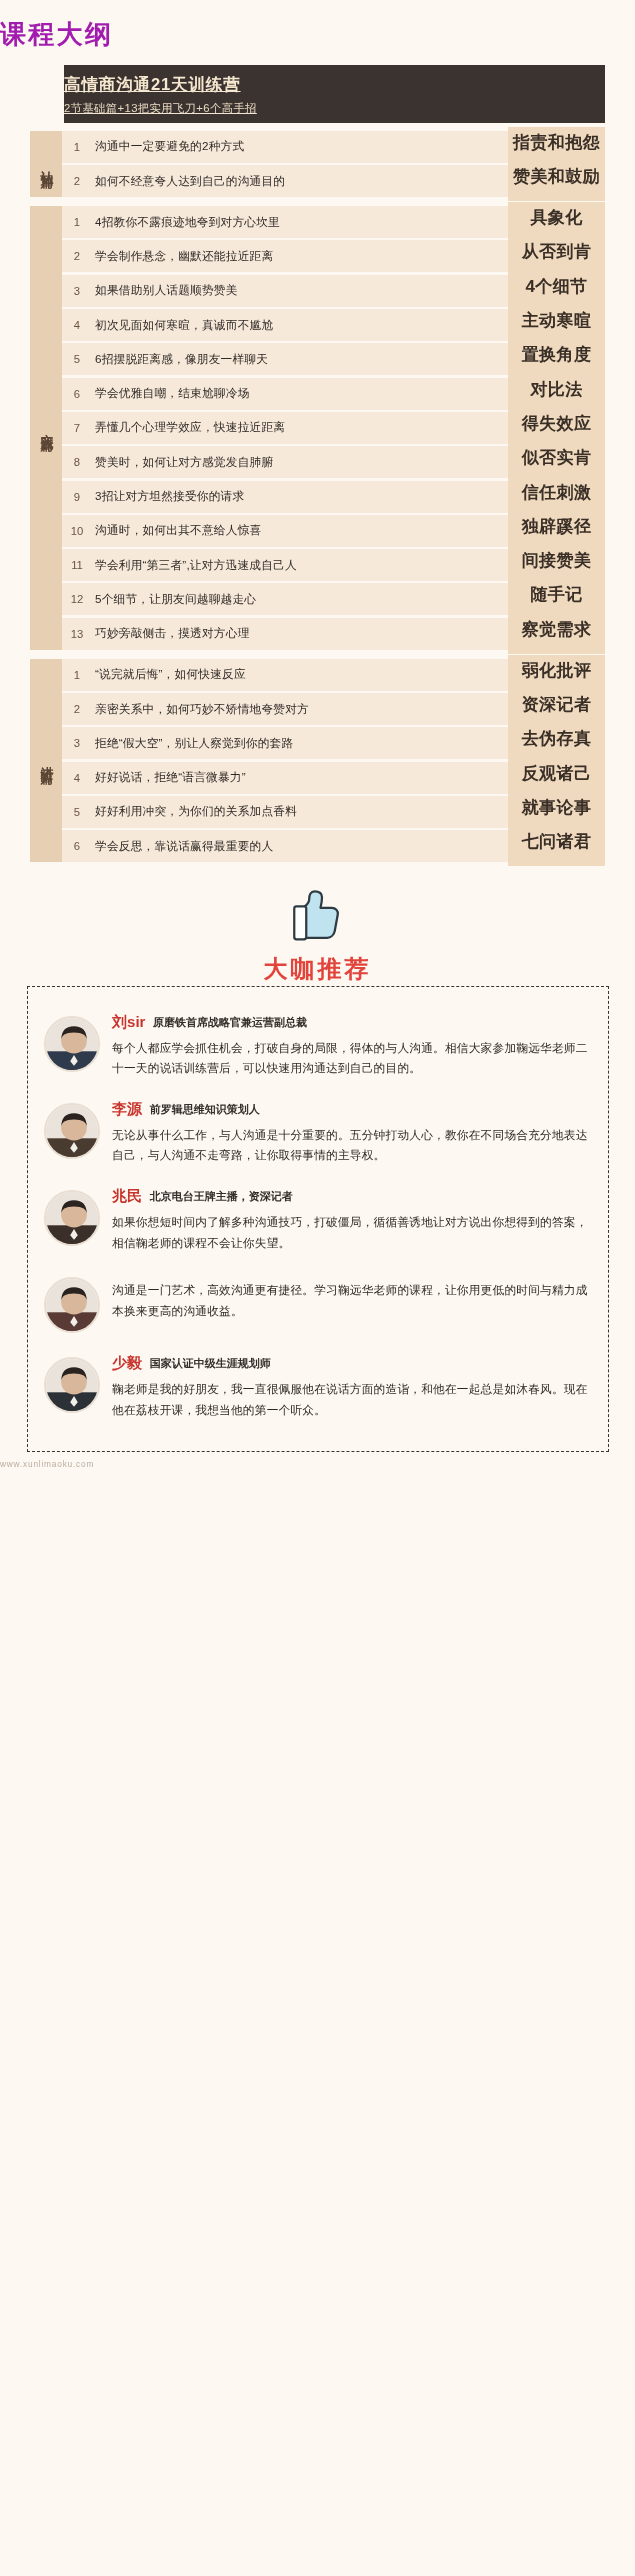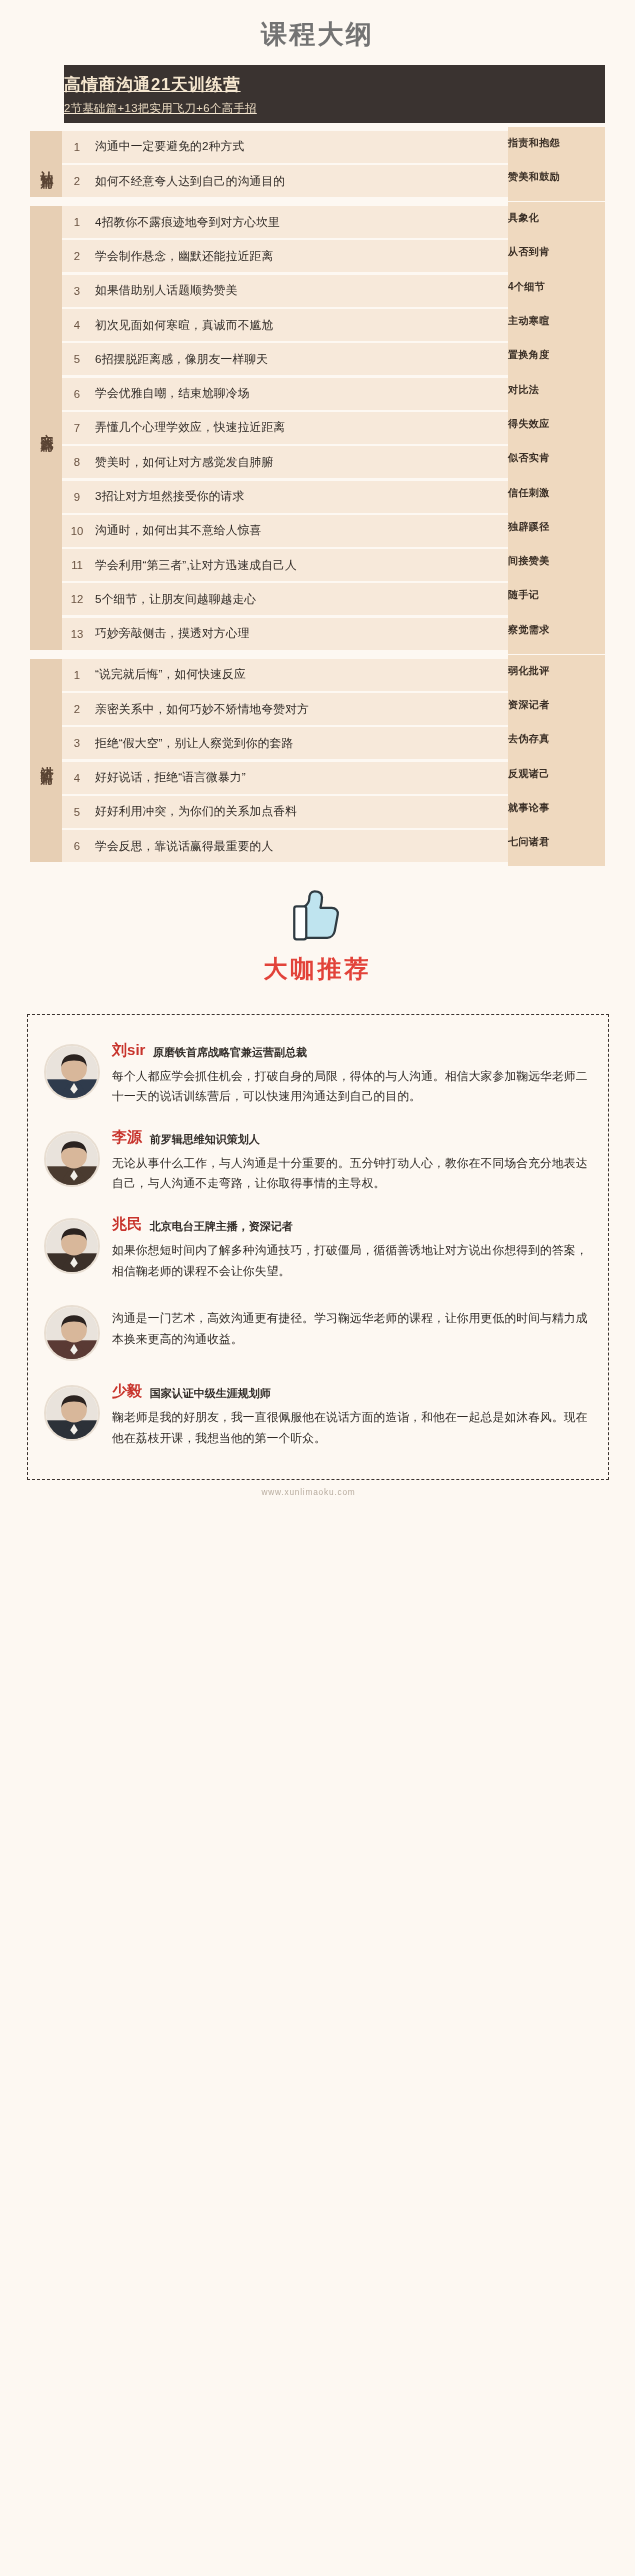--- a/index.html
+++ b/index.html
@@ -7,24 +7,24 @@
   body {
     width: 635px;
     background: #fdf8f2;
     font-family: "Liberation Sans", "DejaVu Sans", sans-serif;
     color: #2b2b2b;
   }
   .page { width: 635px; position: relative; padding-bottom: 7.6px; }
 
   
   .main-title {
-    text-align: center;
+    text-align: left;
     font-size: 26px;
     font-weight: bold;
-    color: #737373;
+    color: #a21caf;
     letter-spacing: 2.3px;
     padding: 16.6px 0 13.6px 0;
   }
 
   
   .outline-wrap { width: 575px; margin: 0 auto; }
   .course-header {
     background: #3a3330;
     color: #f3e6d2;
     padding: 9px 0 7.6px 0;
@@ -75,77 +75,77 @@
   .row .txt {
     flex: 1 1 auto;
     font-size: 11.7px;
     color: #2f2a26;
     padding-left: 3px;
     letter-spacing: 0.2px;
   }
   .row .tag {
     width: 97px;
     flex: 0 0 97px;
-    text-align: left;
-    font-size: 10px;
+    text-align: center;
+    font-size: 17px;
     font-weight: bold;
     color: #3a2f26;
     background: #efd9bf;
     height: 40px;
     line-height: 32px;
     letter-spacing: 0.4px;
   }
 
   
   .thumb-wrap { text-align:center; margin-top: 26px; }
   .thumb { display:inline-block; }
   .rec-title {
     text-align: center;
     font-size: 24px;
     font-weight: bold;
     color: #e2433a;
     letter-spacing: 3px;
     margin-top: 6px;
-    margin-bottom: 29px;
+    margin-bottom: 1px;
   }
 
   
   .dashed-card {
     width: 582px;
     margin: 0 auto;
     border: 1.5px dashed #3b3330;
     padding: 15px 16.6px 19.7px 16.6px;
   }
   .person { display: flex; align-items: flex-start; padding: 10.6px 0; }
   .person + .person { border-top: 0; }
   .avatar {
     width: 56px; height: 56px; border-radius: 50%;
     flex: 0 0 56px; margin-right: 12px; margin-top: 3px;
     border: 2.3px solid #e8ded2;
     overflow: hidden;
     position: relative;
   }
   .avatar .face { position:absolute; inset:0; }
   .p-body { flex: 1 1 auto; }
-  .p-head { display: flex; align-items: flex-end; }
+  .p-head { display: flex; align-items: center; }
   .p-name {
     font-size: 15px; font-weight: bold; color: #c8342c;
     margin-right: 7.6px; white-space: nowrap;
   }
   .p-role { font-size: 11px; color: #332e2a; font-weight: bold; }
   .p-desc {
     margin-top: 6px;
     font-size: 11.7px;
     line-height: 1.75;
     color: #2f2a26;
     letter-spacing: 0.2px;
   }
 
   .footer-note {
-    text-align: center;
+    text-align: left;
     font-size: 8.3px;
     color: #b9ada0;
     padding: 7.6px 18px 4.5px 0;
     letter-spacing: 0.8px;
   }
 </style>
 </head>
 <body>
 
 <div class="page">

